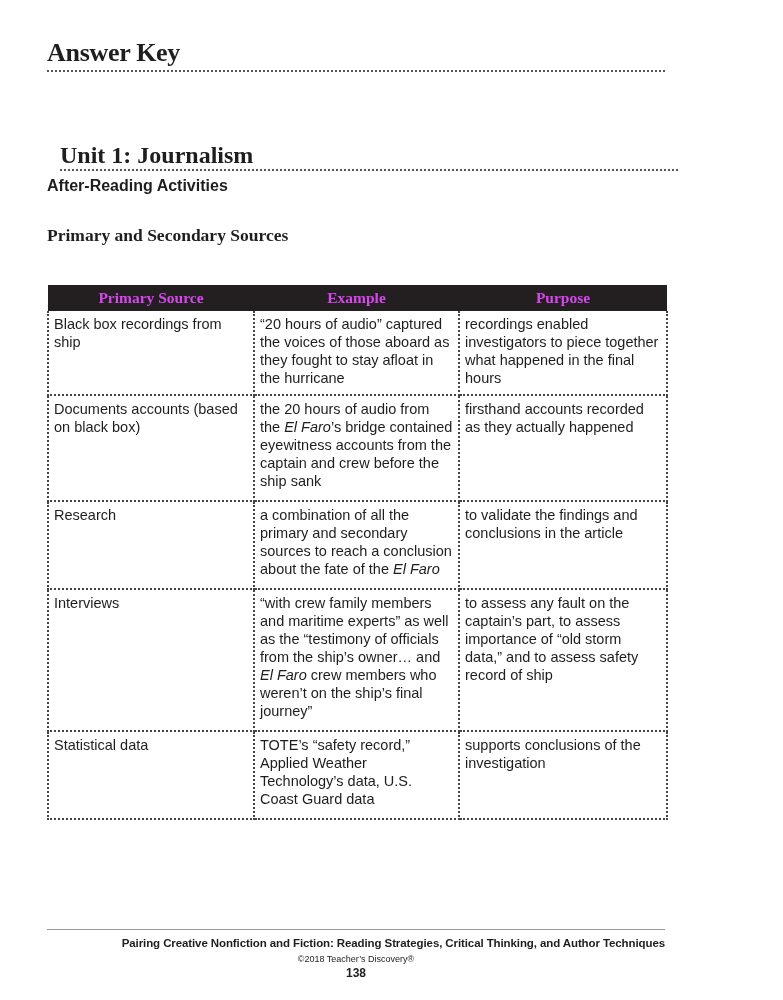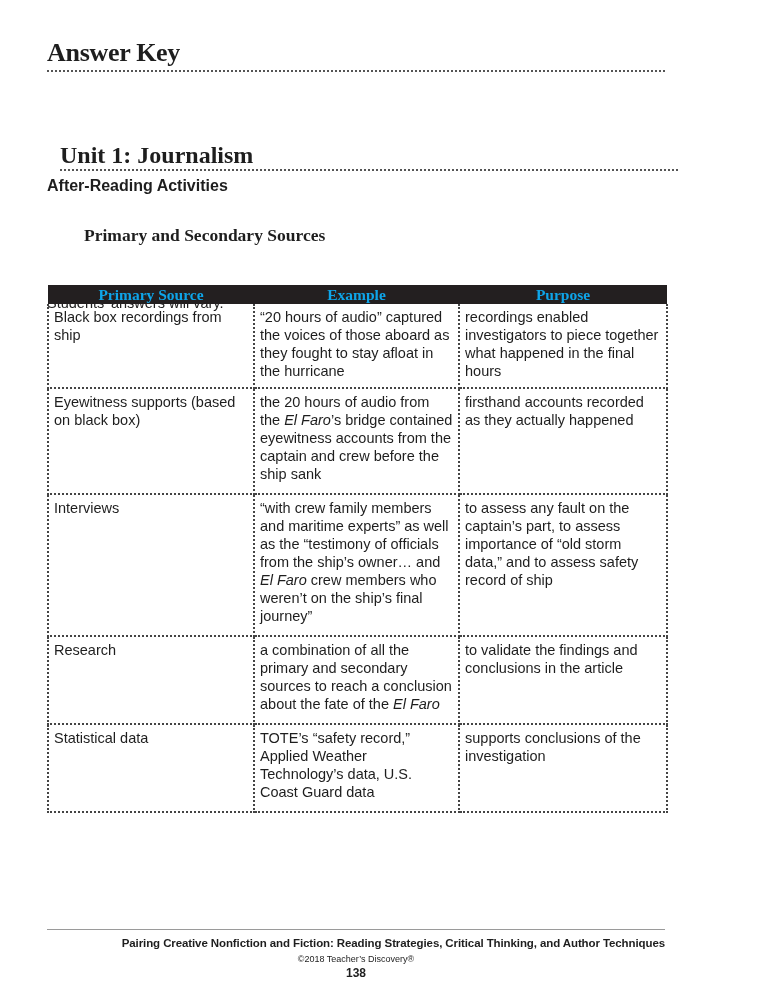--- a/index.html
+++ b/index.html
@@ -15,39 +15,39 @@
     position: absolute; left: 60px; top: 142px; width: 618px;
     font-family: "Liberation Serif", serif; font-weight: bold; font-size: 24px;
     line-height: 27px; border-bottom: 2px dotted #555;
   }
   .after-reading {
     position: absolute; left: 47px; top: 176px;
     font-family: "Liberation Sans", sans-serif; font-weight: bold; font-size: 16px; line-height: 20px;
   }
   .section-title {
     position: absolute; left: 47px; top: 225px;
-    font-family: "Liberation Serif", serif; font-weight: bold; font-size: 17.5px; line-height: 21px; margin-left: 37px;
+    font-family: "Liberation Serif", serif; font-weight: bold; font-size: 17.5px; line-height: 21px;
   }
   .section-note {
     position: absolute; left: 47px; top: 246px;
     font-family: "Liberation Sans", sans-serif; font-size: 14.5px; line-height: 19px; margin-top: 48px;
   }
 
   table.sources {
     position: absolute; left: 47px; top: 285px; width: 619px;
     border-collapse: collapse; table-layout: fixed;
     font-family: "Liberation Sans", sans-serif; font-size: 14.5px; line-height: 18px; color: #1e1e1e;
   }
   table.sources col.c1 { width: 206px; }
   table.sources col.c2 { width: 205px; }
   table.sources col.c3 { width: 208px; }
   table.sources thead th {
-    background: #231f20; color: #0ea5e9;
+    background: #231f20; color: #d946ef;
     font-family: "Liberation Serif", serif; font-weight: bold; font-size: 15.5px;
-    height: 19px; padding: 0; text-align: center; vertical-align: middle;
+    height: 26px; padding: 0; text-align: center; vertical-align: middle;
     border: none;
   }
   table.sources tbody td {
     vertical-align: top; padding: 4px 5px 6px 5px;
     border: 2px dotted #444;
     border-top: none;
   }
   table.sources tbody tr:first-child td { }
   em { font-style: italic; }
 
@@ -90,33 +90,33 @@
       <th>Purpose</th>
     </tr>
   </thead>
   <tbody id="table-body">
       <tr style="height: 84px;">
         <td>Black box recordings from ship</td>
         <td><span>“20 hours of audio” captured the voices of those aboard as they fought to stay afloat in the hurricane</span></td>
         <td>recordings enabled investigators to piece together what happened in the final hours</td>
       </tr>
       <tr style="height: 106px;">
-        <td>Eyewitness supports (based on black box)</td>
+        <td>Documents accounts (based on black box)</td>
         <td><span>the 20 hours of audio from the </span><em>El Faro</em><span>’s bridge contained eyewitness accounts from the captain and crew before the ship sank</span></td>
         <td>firsthand accounts recorded as they actually happened</td>
+      </tr>
+      <tr style="height: 88px;">
+        <td>Research</td>
+        <td><span>a combination of all the primary and secondary sources to reach a conclusion about the fate of the </span><em>El Faro</em></td>
+        <td>to validate the findings and conclusions in the article</td>
       </tr>
       <tr style="height: 142px;">
         <td>Interviews</td>
         <td><span>“with crew family members and maritime experts” as well as the “testimony of officials from the ship’s owner… and </span><em>El Faro</em><span> crew members who weren’t on the ship’s final journey”</span></td>
         <td>to assess any fault on the captain’s part, to assess importance of “old storm data,” and to assess safety record of ship</td>
-      </tr>
-      <tr style="height: 88px;">
-        <td>Research</td>
-        <td><span>a combination of all the primary and secondary sources to reach a conclusion about the fate of the </span><em>El Faro</em></td>
-        <td>to validate the findings and conclusions in the article</td>
       </tr>
       <tr style="height: 88px;">
         <td>Statistical data</td>
         <td><span>TOTE’s “safety record,” Applied Weather Technology’s data, U.S. Coast Guard data</span></td>
         <td>supports conclusions of the investigation</td>
       </tr>
     </tbody>
 </table>
 
 <div class="footer-rule"></div>

